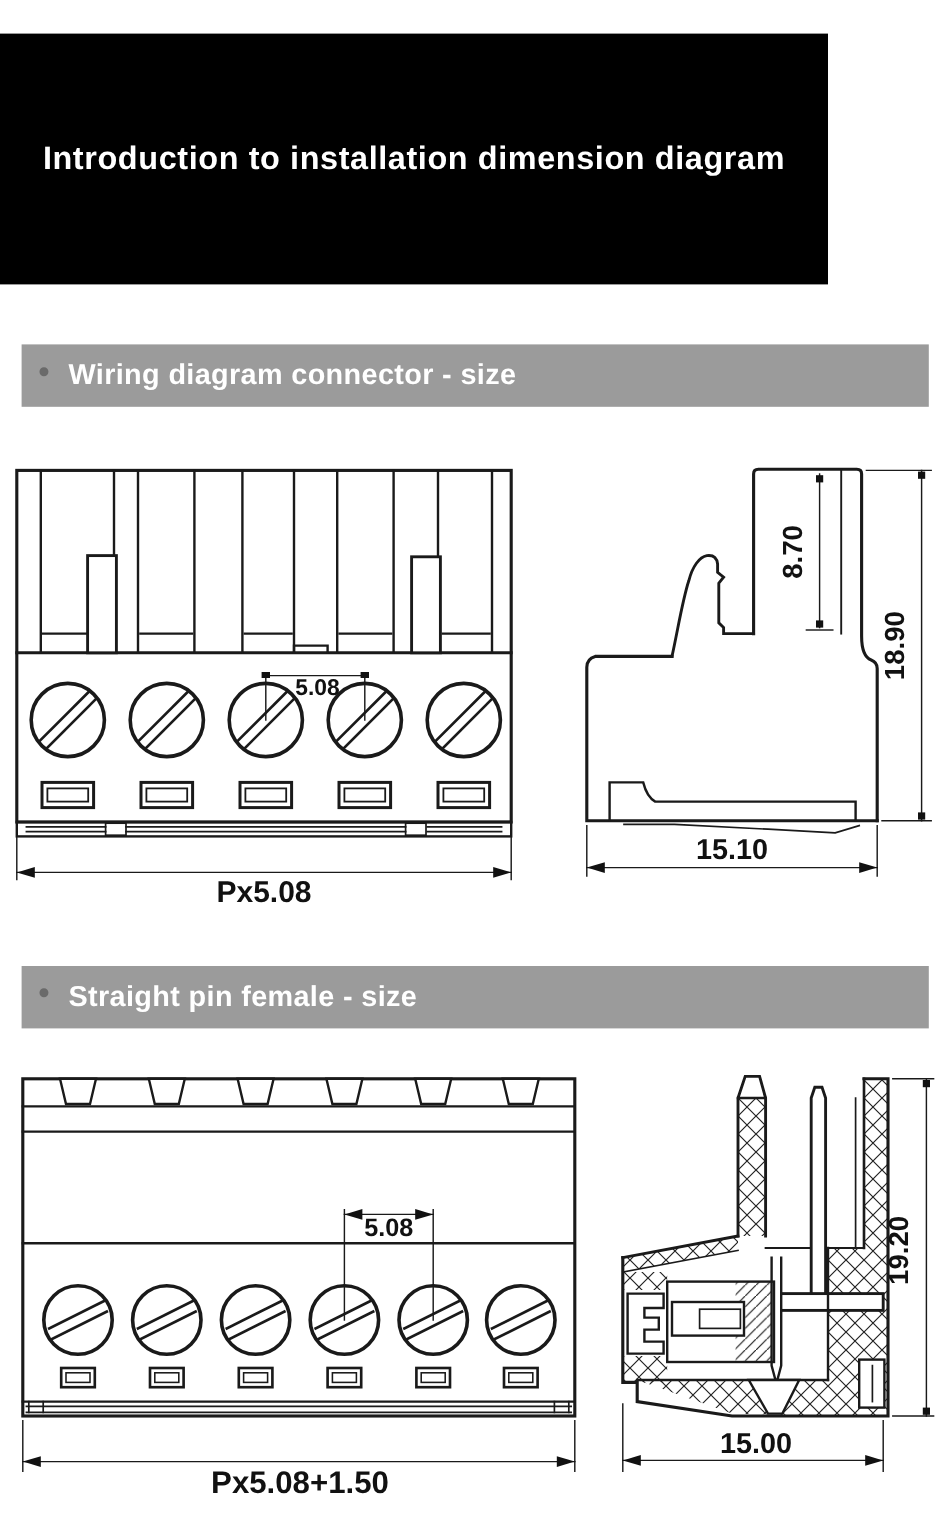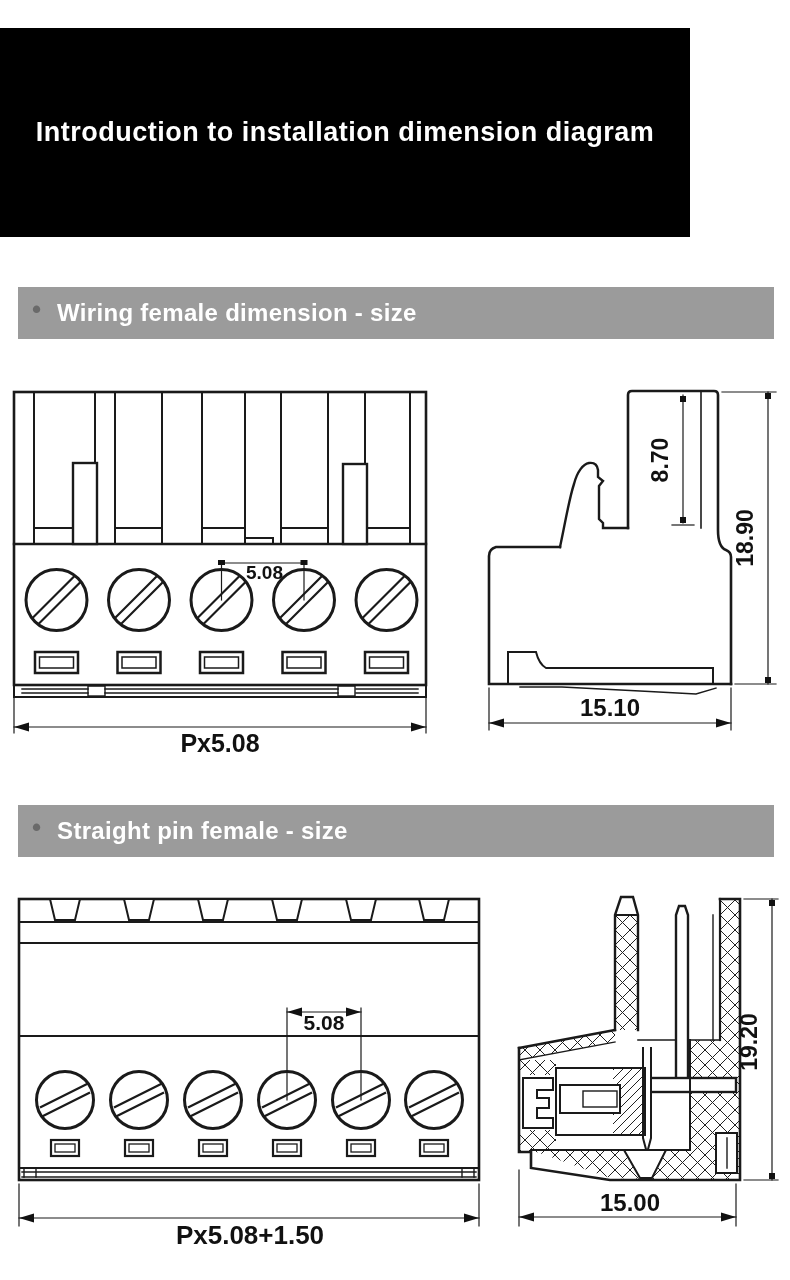--- a/index.html
+++ b/index.html
@@ -24,21 +24,21 @@
 <body>
 
 <div class="page">
 
   <div class="hero">
     <h1>Introduction to installation dimension diagram</h1>
   </div>
 
   <div class="banner" id="banner-1">
     <span class="bullet">•</span>
-    <span class="label">Wiring female dimension - size</span>
+    <span class="label">Wiring diagram connector - size</span>
   </div>
 
   <svg id="fig-1" width="790" height="420" viewBox="0 360 790 420">
     <g stroke="#1a1a1a" fill="none" stroke-linecap="square">
 
       <g>
         <rect x="14" y="392" width="412" height="293" stroke-width="2.6"></rect>
         <line x1="14" y1="544" x2="426" y2="544" stroke-width="2.4"></line>
 
         <g stroke-width="2">

